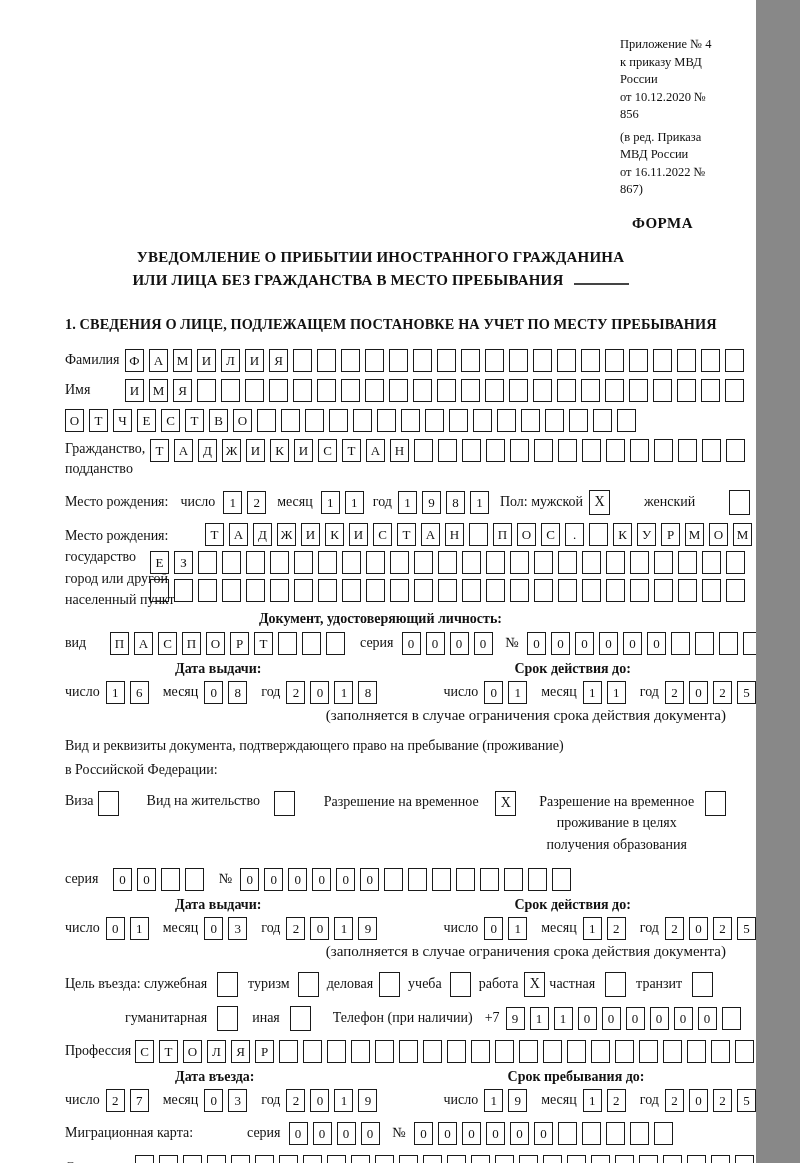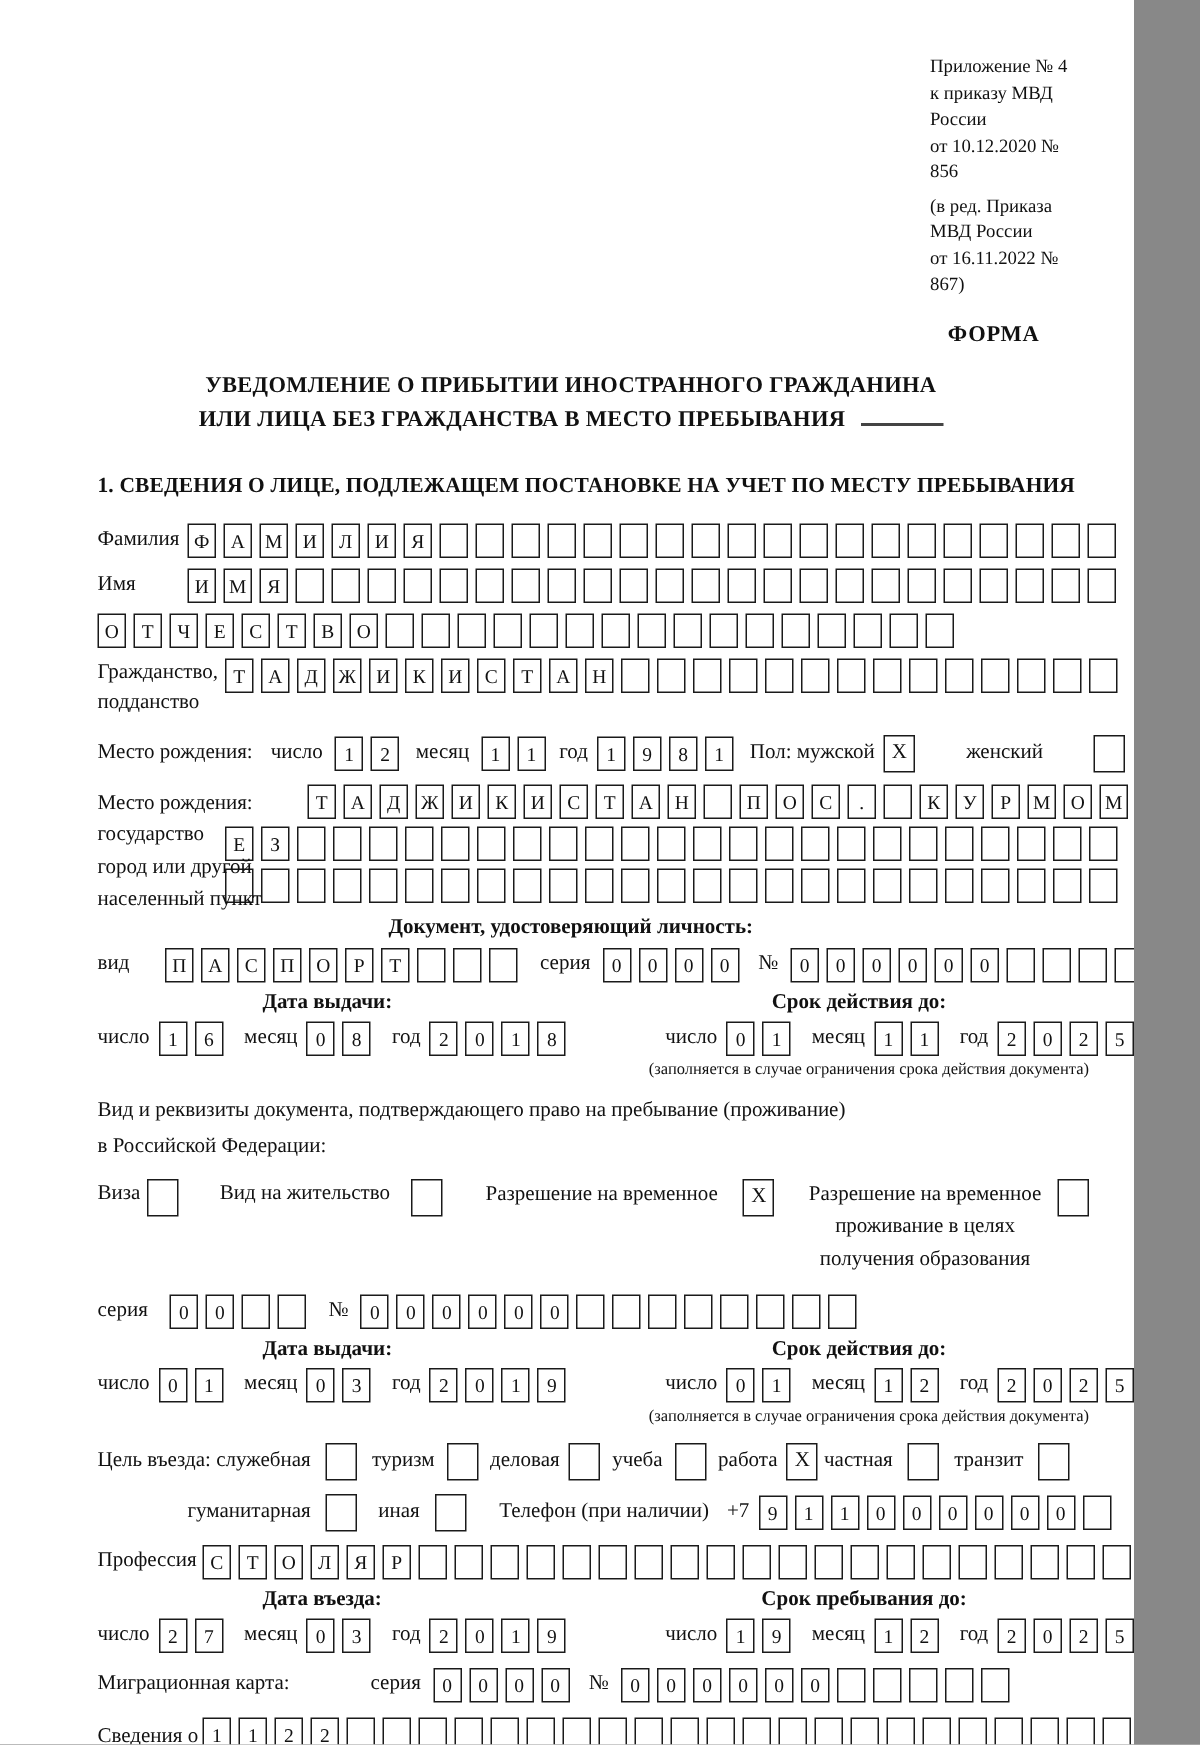--- a/index.html
+++ b/index.html
@@ -43,21 +43,21 @@
   .bp-row23 { margin-left:85px; margin-top:5px; }
 
   .center-bold { text-align:center; font-weight:bold; margin-top:9px; margin-left:-30px; }
   .dates-head { display:flex; font-weight:bold; margin-top:6px; }
   .dh1 { margin-left:110px; }
   .dh2 { margin-left:253px; }
   .dates-row { display:flex; align-items:center; margin-top:4px; }
   .dgroup { display:flex; align-items:center; }
   .dgroup .lblcol { margin-right:6px; }
   .dgroup .boxes { margin-right:9px; }
-  .right-note { text-align:right; font-size:11px; margin-top:3px; padding-right:0; }
+  .right-note { text-align:right; font-size:15px; margin-top:3px; padding-right:0; }
 
   .permit-text { margin-top:10px; line-height:1.75; }
   .visa-row { display:flex; align-items:flex-start; margin-top:8px; }
   .stack { text-align:center; line-height:1.55; }
   .visa-row .checkbox { margin-top:0; }
 
   .rep-label { width:118px; line-height:22px; }
   .rep-rows { margin-left:70px; }
   .rep-rows .boxes { margin-bottom:9px; }
 </style>

